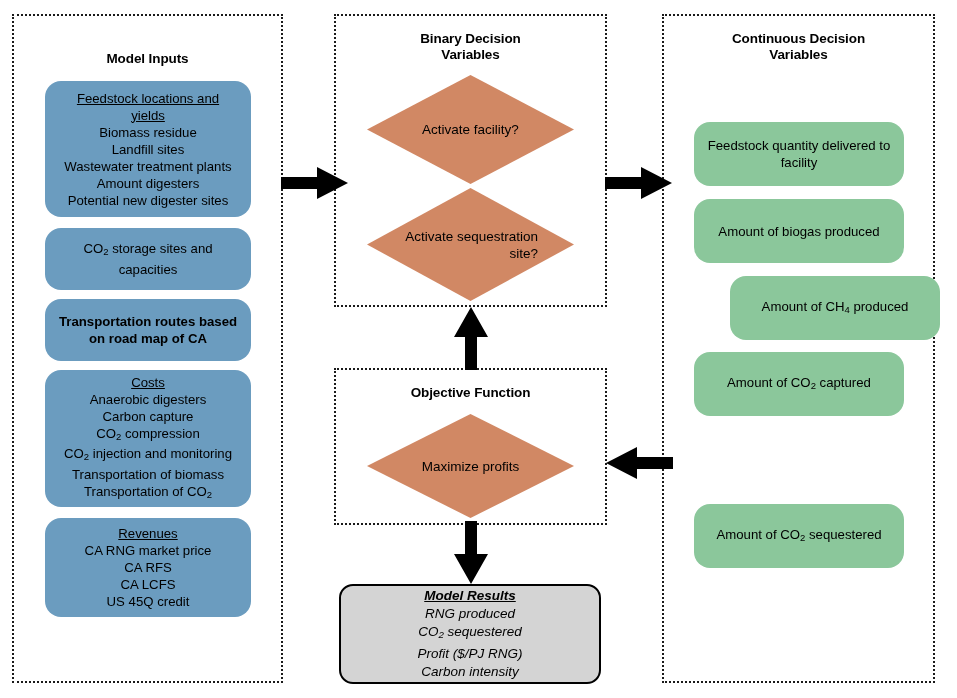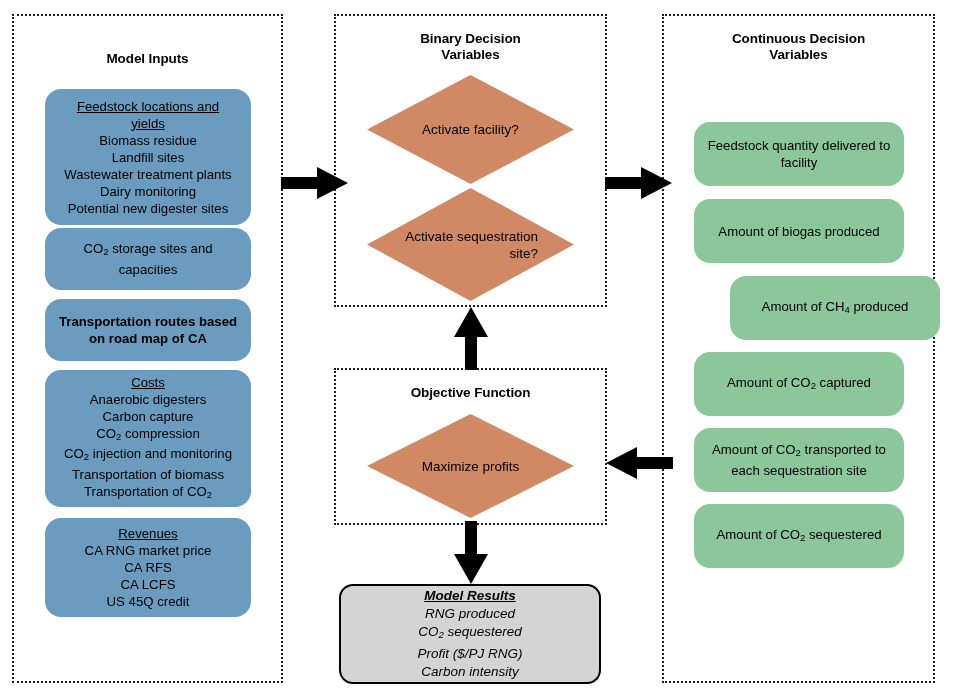--- a/index.html
+++ b/index.html
@@ -111,26 +111,26 @@
 </style>
 </head>
 <body>
 
 <div id="canvas">
 
   <div class="group" style="left:12px; top:14px; width:271px; height:669px;">
   </div>
   <div class="group-title" style="left:12px; top:34px; width:271px;margin-top:17px;">Model Inputs</div>
 
-  <div class="pill blue" style="left:45px; top:81px; width:206px; height:136px;margin-top:8px;">
+  <div class="pill blue" style="left:45px; top:81px; width:206px; height:136px;">
     <div class="hdr" style="max-width:172px;">Feedstock locations and yields</div>
     <div class="ln">Biomass residue</div>
     <div class="ln">Landfill sites</div>
     <div class="ln">Wastewater treatment plants</div>
-    <div class="ln">Dairy monitoring</div>
+    <div class="ln">Amount digesters</div>
     <div class="ln">Potential new digester sites</div>
   </div>
 
   <div class="pill blue" style="left:45px; top:228px; width:206px; height:62px;">
     <div class="wrap" style="max-width:172px;">CO<sub>2</sub> storage sites and capacities</div>
   </div>
 
   <div class="pill blue" style="left:45px; top:299px; width:206px; height:62px;font-weight:bold;">
     <div class="wrap" style="max-width:196px;">Transportation routes based on road map of CA</div>
   </div>
@@ -197,23 +197,20 @@
   </div>
 
   <div class="pill green" style="left:694px; top:276px; width:210px; height:64px;margin-left:36px;">
     <div class="wrap">Amount of CH<sub>4</sub> produced</div>
   </div>
 
   <div class="pill green" style="left:694px; top:352px; width:210px; height:64px;">
     <div class="wrap">Amount of CO<sub>2</sub> captured</div>
   </div>
 
-  <div class="pill green" style="left:694px; top:428px; width:210px; height:64px;">
-    <div class="wrap" style="max-width:198px;">Amount of CO<sub>2</sub> transported to each sequestration site</div>
-  </div>
 
   <div class="pill green" style="left:694px; top:504px; width:210px; height:64px;">
     <div class="wrap">Amount of CO<sub>2</sub> sequestered</div>
   </div>
 
   <div class="arrow" style="left:281px; top:166px; width:68px; height:34px;">
     <svg width="68" height="34" viewBox="0 0 68 34">
       <polygon points="0,11 36,11 36,1 67,17 36,33 36,23 0,23" fill="#000000"></polygon>
     </svg>
   </div>

